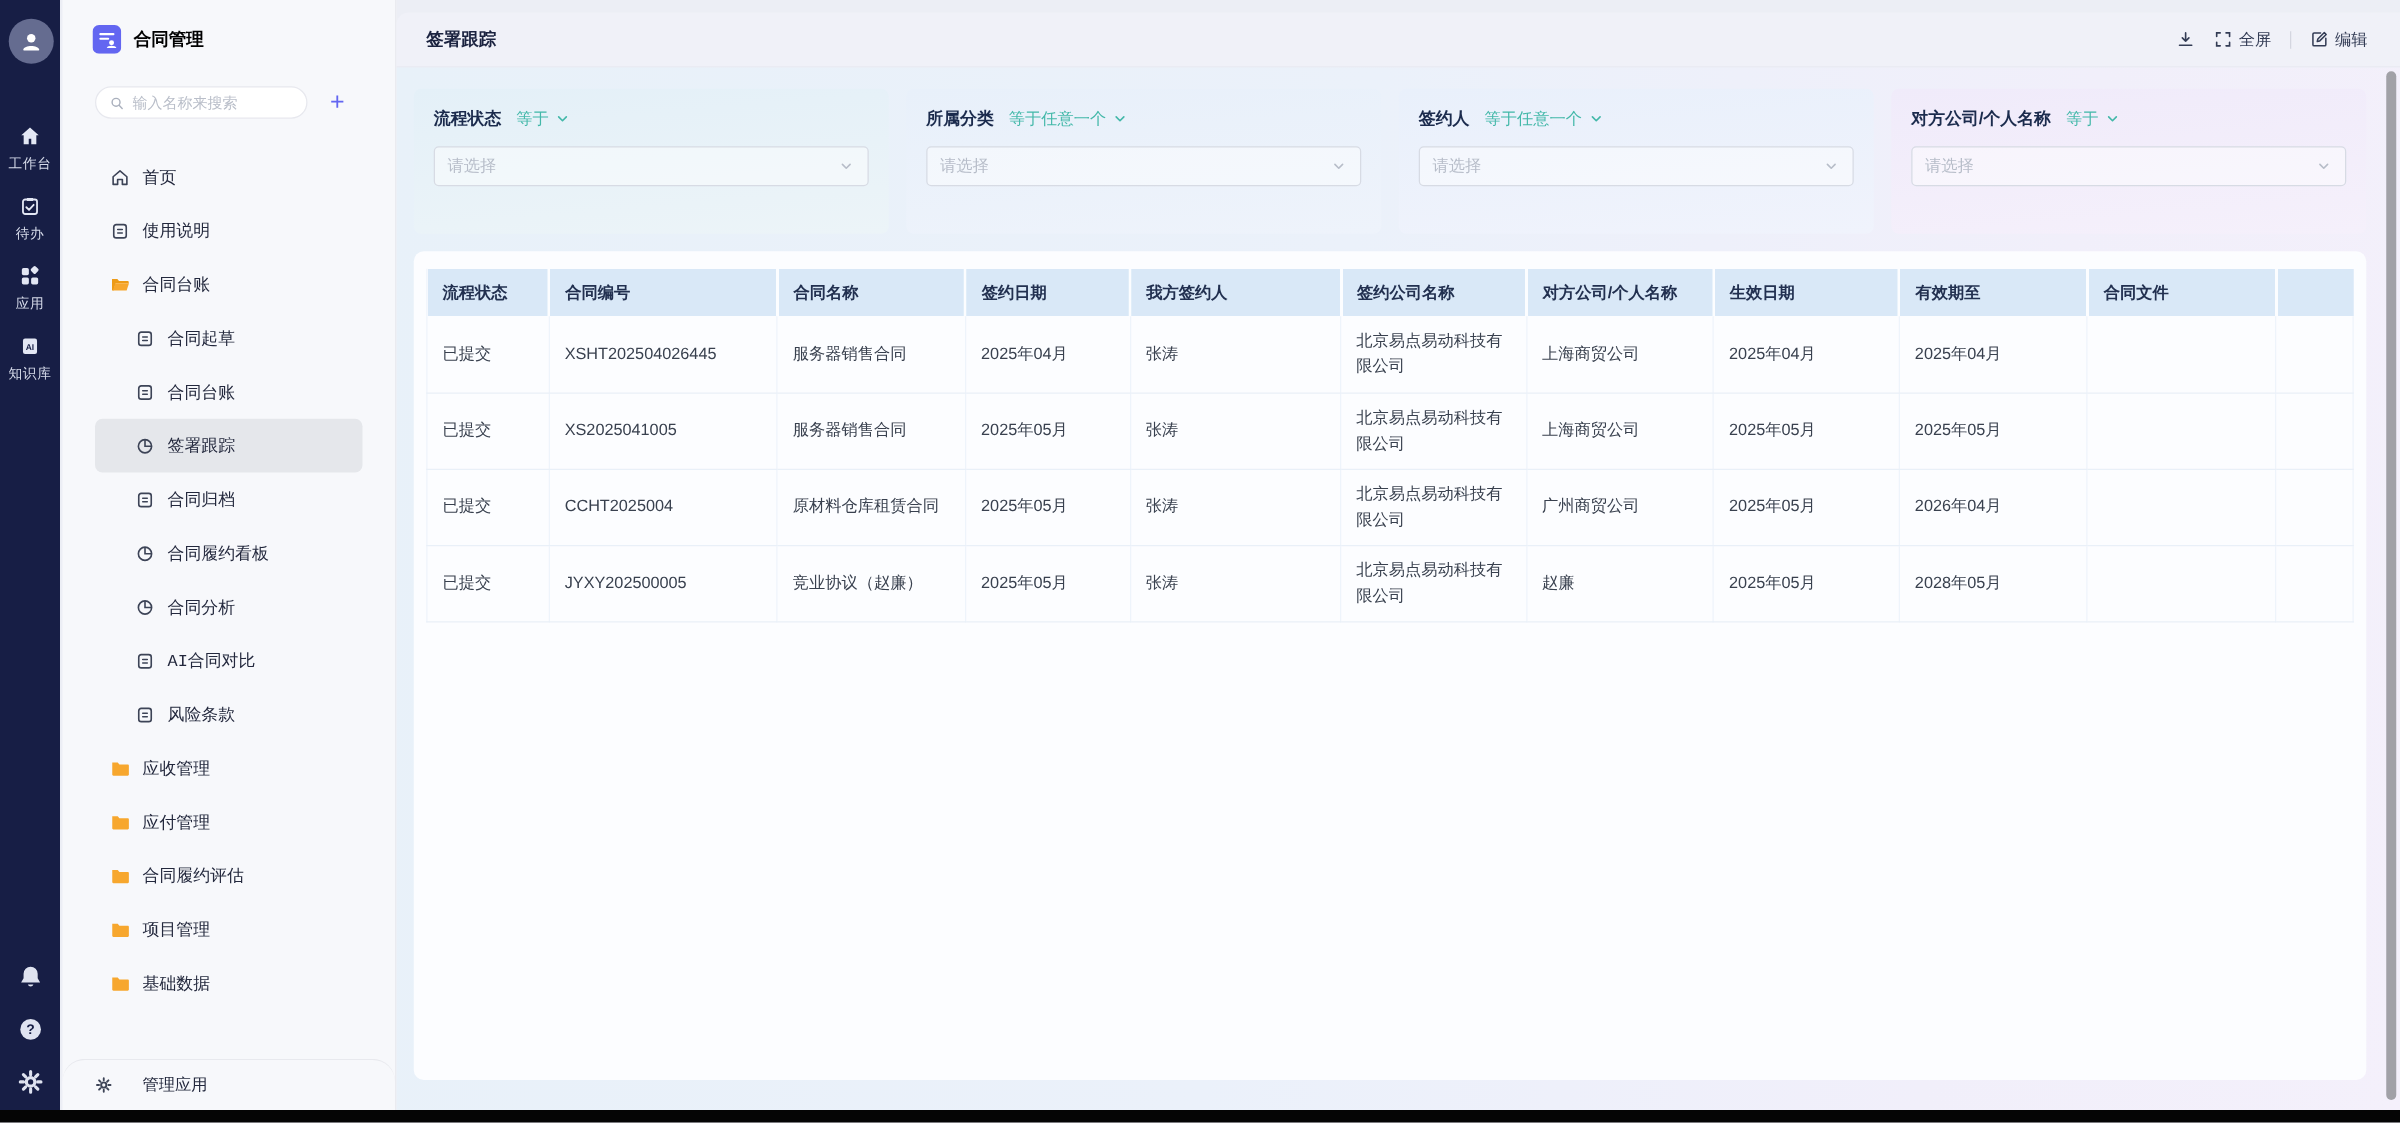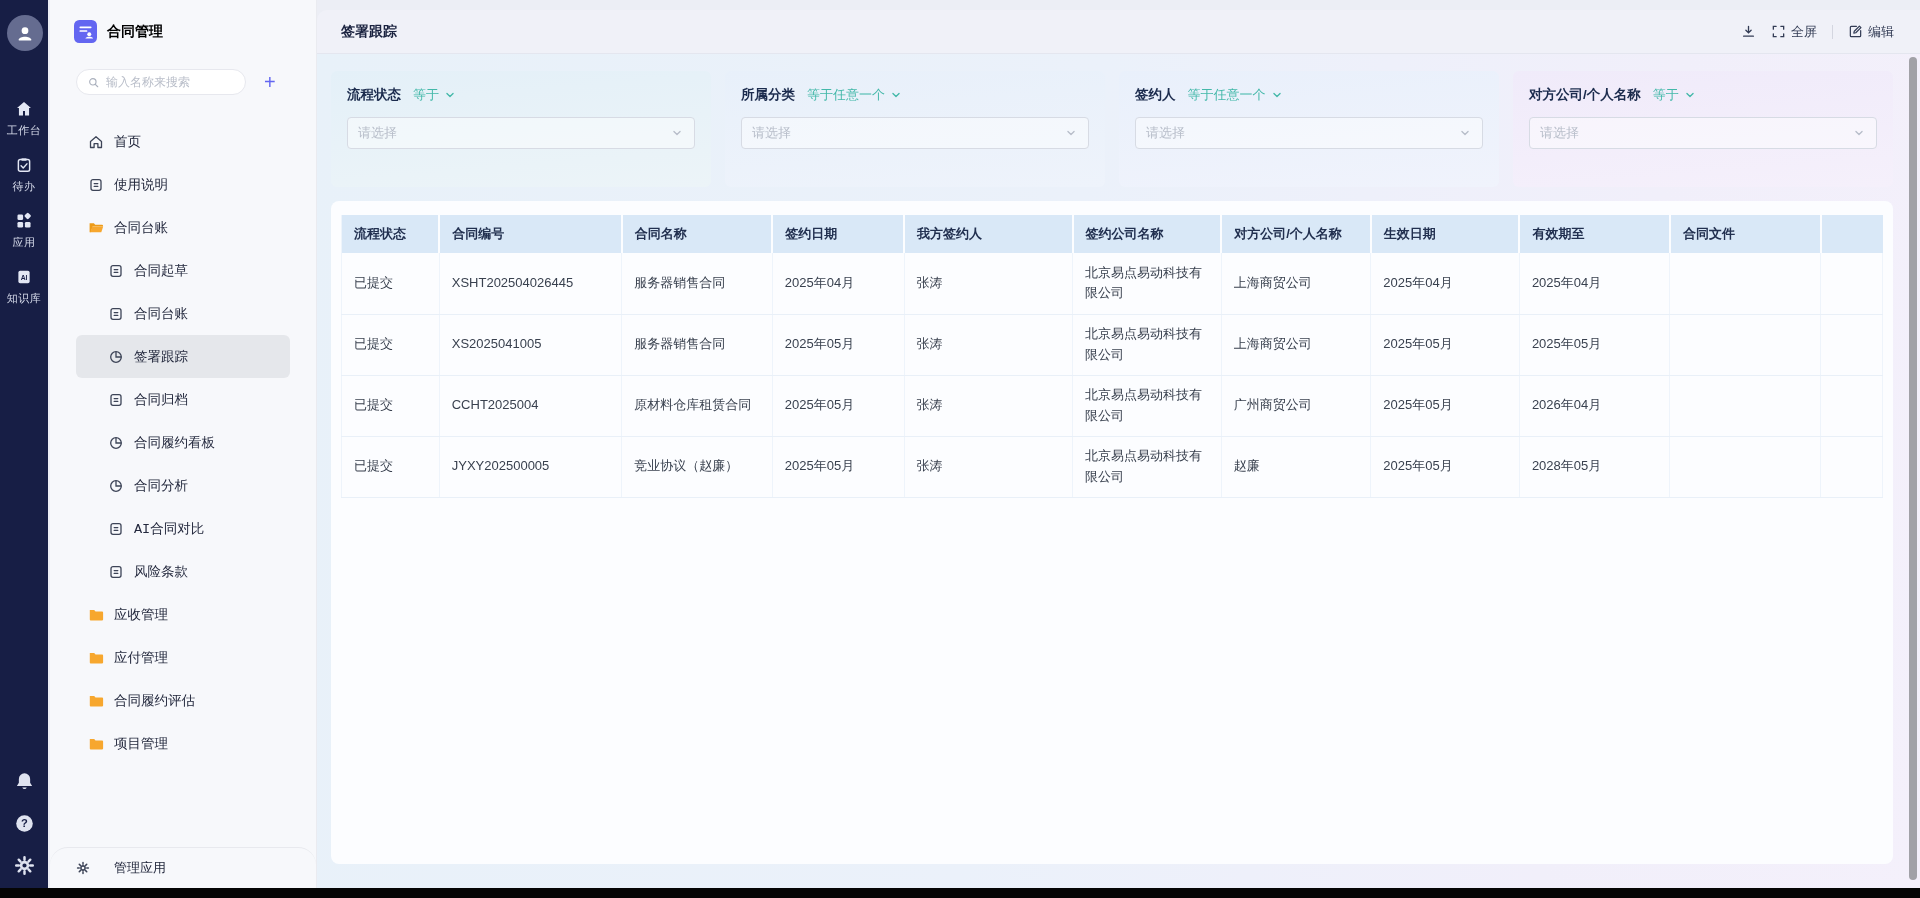--- a/index.html
+++ b/index.html
@@ -314,20 +314,28 @@
         </span>
         <span class="sb-label">合同履约评估</span>
       </div>
       <div class="sb-item lv1">
         <span class="sb-ic">
           <svg viewBox="0 0 16 16">
             <path fill="#F7A72E" d="M1.8 3h4.4l1.3 1.5h6.7c.5 0 .9.4.9.9v7.2c0 .5-.4.9-.9.9H2.7c-.5 0-.9-.4-.9-.9z"></path>
           </svg>
         </span>
         <span class="sb-label">项目管理</span>
+      </div>
+      <div class="sb-item lv1">
+        <span class="sb-ic">
+          <svg viewBox="0 0 16 16">
+            <path fill="#F7A72E" d="M1.8 3h4.4l1.3 1.5h6.7c.5 0 .9.4.9.9v7.2c0 .5-.4.9-.9.9H2.7c-.5 0-.9-.4-.9-.9z"></path>
+          </svg>
+        </span>
+        <span class="sb-label">基础数据</span>
       </div>
     </nav>
   <div class="sb-footer">
     <span class="sb-ic">
       <svg viewBox="0 0 16 16" fill="none" stroke="currentColor">
           <circle cx="8" cy="8" r="2.4" stroke-width="1.8"></circle>
           <g stroke-width="1.7" stroke-linecap="round">
             <path d="M8 1.8v1.9M8 12.3v1.9M1.8 8h1.9M12.3 8h1.9M3.7 3.7L5 5M11 11l1.3 1.3M12.3 3.7L11 5M5 11l-1.3 1.3"></path>
           </g>
         </svg>

